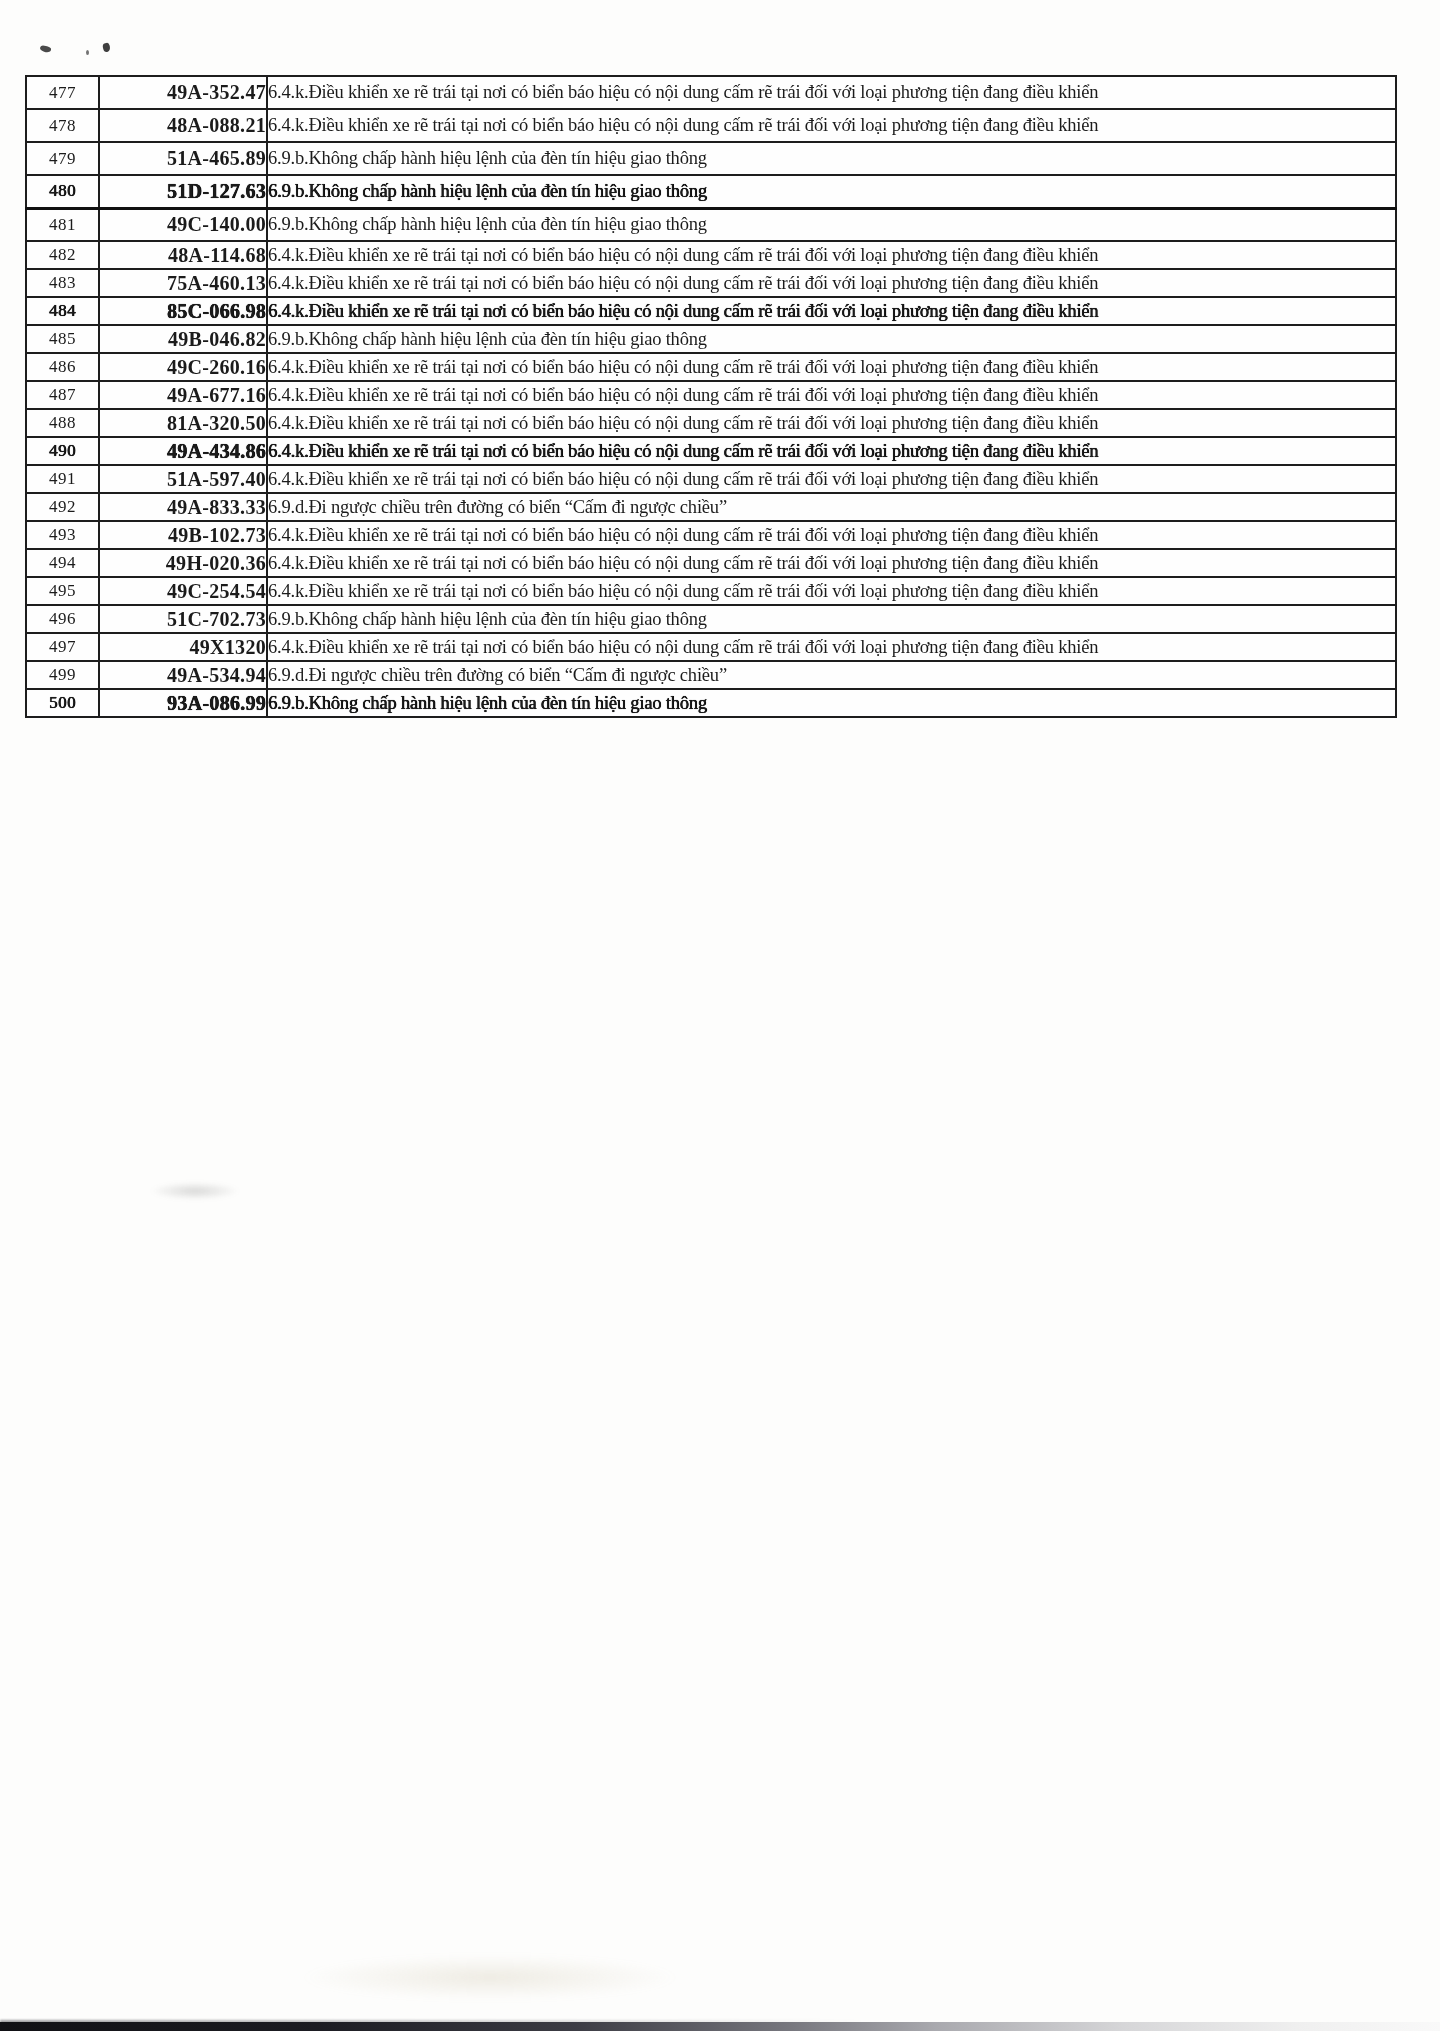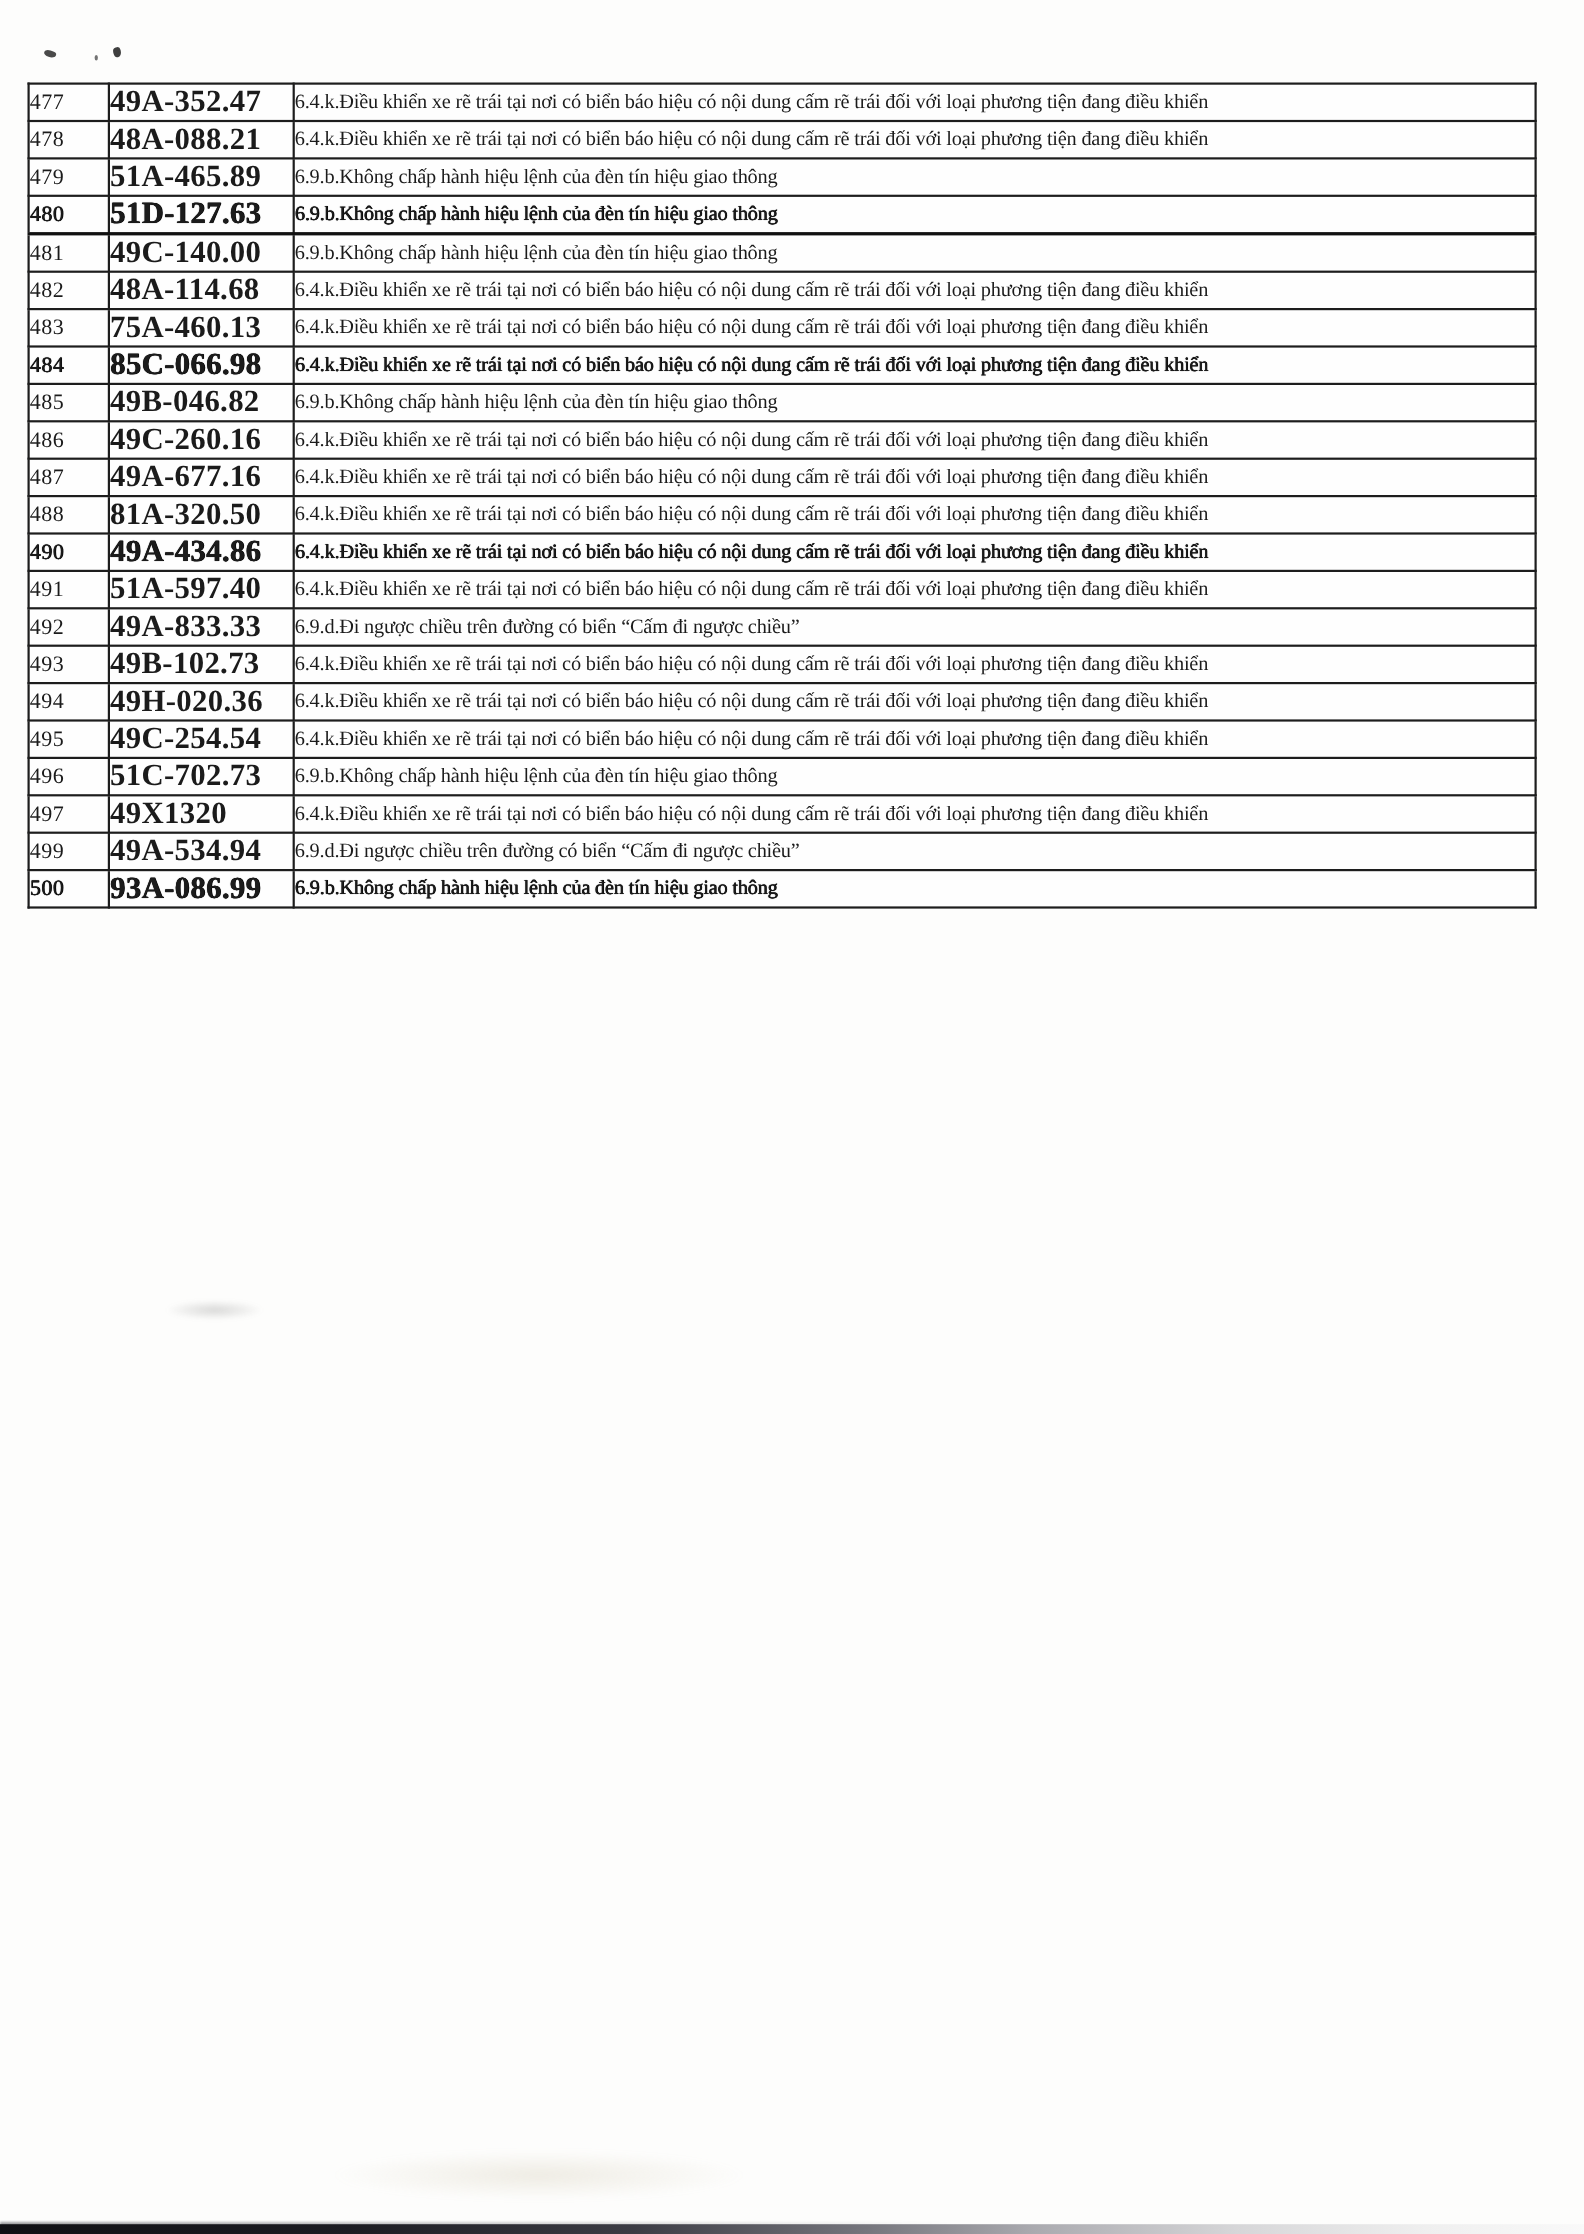--- a/index.html
+++ b/index.html
@@ -26,28 +26,29 @@
   }
   table.viol td{
     border:2px solid #1d1d1d;
     padding:0;
     overflow:hidden;
     white-space:nowrap;
   }
   col.c1{width:73px;}
   col.c2{width:168px;}
   td.c-no{
-    text-align:left;
+    text-align:center;
+    font-size:17px;
+    letter-spacing:.5px;
+    border-radius:13px;
+  }
+  td.c-plate{
+    text-align:right;
+    font-weight:bold;
     font-size:20px;
-    letter-spacing:.5px;
-  }
-  td.c-plate{
-    text-align:left;
-    font-weight:bold;
-    font-size:28px;
     letter-spacing:.3px;
   }
   td.c-viol{
     font-size:18.5px;
     padding-left:6px;
     letter-spacing:-0.2px;
   }
   
   tbody tr{height:28px;}
   tbody tr:nth-child(-n+5){height:33px;}

